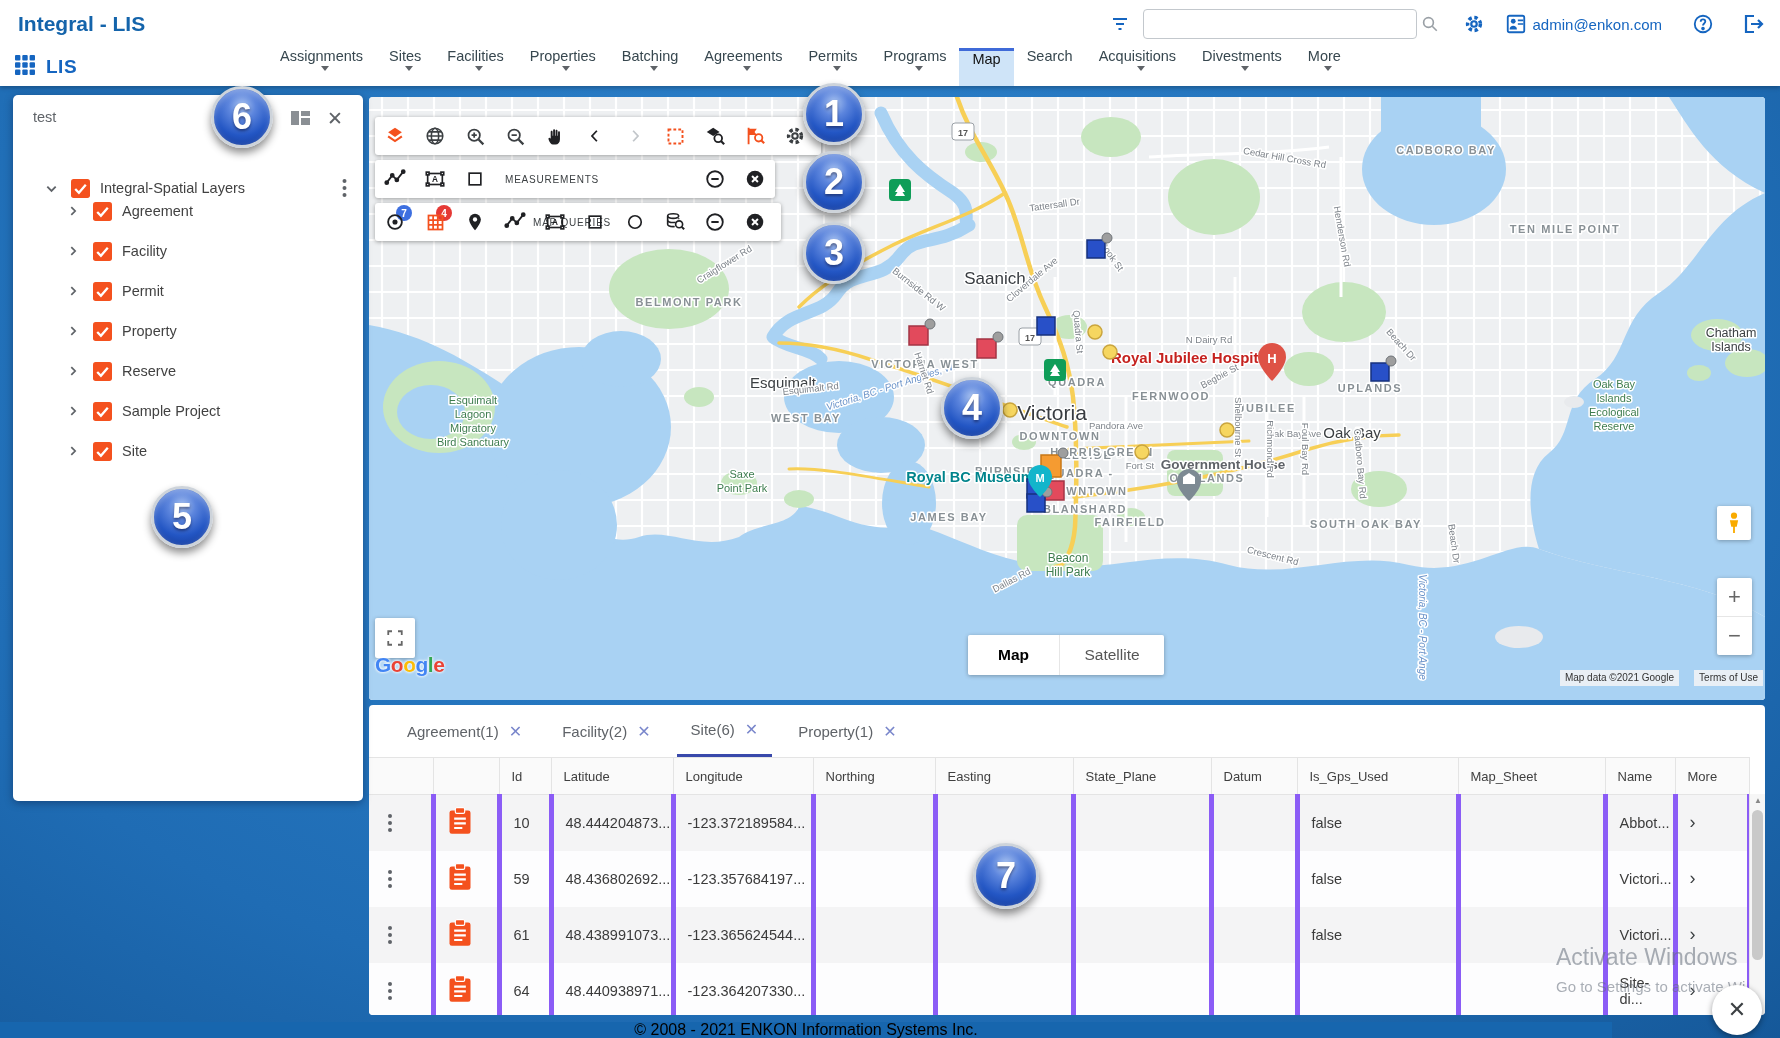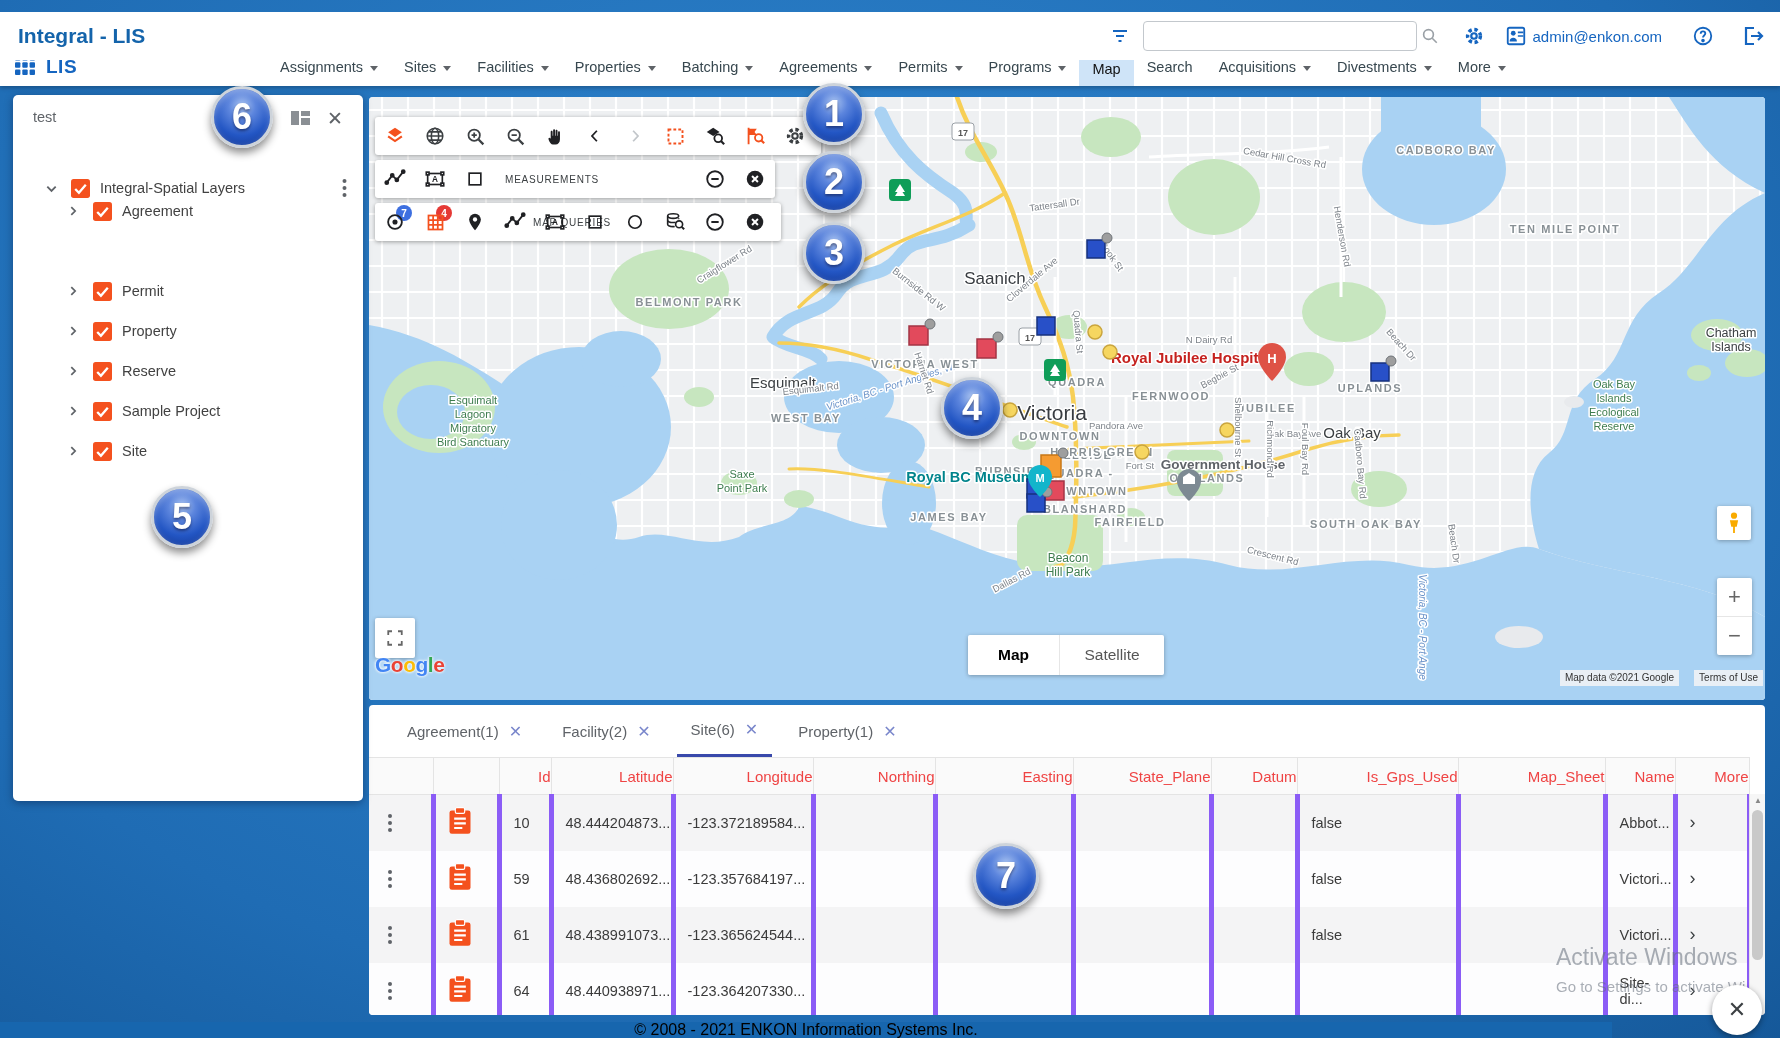--- a/index.html
+++ b/index.html
@@ -2,35 +2,35 @@
 <html><head>
 <meta charset="utf-8">
 <style>
   * { margin:0; padding:0; box-sizing:border-box; }
   html,body { width:1780px; height:1038px; overflow:hidden;
     font-family:"Liberation Sans","DejaVu Sans",sans-serif; }
   body { position:relative;
     background:radial-gradient(120% 140% at 45% 35%, #2f86d0 0%, #1f6cb4 45%, #0e4a86 80%, #0a3b6e 100%); }
 
   
-  .tophdr { position:absolute; left:0; top:12px; width:1780px; height:48px; background:#fff; z-index:20;padding-left:8px; }
+  .tophdr { position:absolute; left:0; top:0; width:1780px; height:48px; background:#fff; z-index:20;padding-left:8px; }
   .app-title { position:absolute; left:18px; top:0; line-height:48px; font-size:21px; font-weight:700; color:#1464ab; }
   .hdr-right { position:absolute; right:0; top:0; height:48px; display:flex; align-items:center; }
   .hdr-ic { width:26px; height:26px; display:flex; align-items:center; justify-content:center; cursor:pointer; }
   .searchbox { width:274px; height:30px; border:1px solid #c3c8cd; border-radius:4px; background:#fff;
     font-size:14px; padding:0 8px; color:#333; outline:none; }
   .email { color:#1565c0; font-size:15px; margin:0 6px 0 4px; }
 
   
   .navbar { position:absolute; left:0; top:48px; width:1780px; height:38px; background:#fff;
     box-shadow:0 2px 4px rgba(0,0,0,.25); z-index:19; display:flex; align-items:stretch; }
   .brand { display:flex; align-items:center; margin-left:14px; }
   .brand-txt { color:#1565c0; font-size:19px; font-weight:700; margin-left:10px; letter-spacing:.5px; }
   .navitems { display:flex; margin-left:190px; }
-  .nav-item { display:flex; align-items:center; padding:0 13px; font-size:14.5px; color:#37474f; cursor:pointer; white-space:nowrap; }
+  .nav-item { display:flex; align-items:center; padding:0 13px; font-size:14.5px; color:#37474f; cursor:pointer; white-space:nowrap;flex-direction:column; }
   .nav-item.active { background:#cfe4f8; border-top:3px solid #3f6ad8; color:#111; }
   .caret { width:0; height:0; border-left:4.5px solid transparent; border-right:4.5px solid transparent;
     border-top:5px solid #5f6368; margin-left:7px; margin-top:2px; }
 
   
   .sidebar { position:absolute; left:13px; top:95px; width:350px; height:706px; background:#fff;
     border-radius:5px; box-shadow:0 2px 8px rgba(0,0,30,.35); z-index:10; }
   .sb-head { position:relative; height:52px; }
   .sb-search { position:absolute; left:20px; top:14px; width:240px; border:none; outline:none;
     font-size:14.5px; color:#5f6368; }
@@ -93,21 +93,21 @@
   
   .tablepanel { position:absolute; left:369px; top:705px; width:1396px; height:310px; background:#fff;
     border-radius:4px; overflow:hidden; z-index:6; }
   .tabsrow { height:52px; display:flex; align-items:center; padding-left:16px;margin-left:8px; }
   .tab { display:flex; align-items:center; height:52px; padding:0 14px; margin-right:12px; cursor:pointer;
     font-size:15px; color:#5f6368; }
   .tab .x { color:#7986cb; font-size:16px; margin-left:10px; font-weight:700; cursor:pointer; }
   .tab.active { border-bottom:3px solid #3949ab; }
   table.grid { border-collapse:collapse; table-layout:fixed; width:1380px; }
   table.grid th { height:37px; background:#fafafa; border:1px solid #e4e4e4; border-left:none;
-    font-size:15px; color:#ef4444; font-weight:400; text-align:right; padding-left:12px; }
+    font-size:13px; color:#404040; font-weight:400; text-align:left; padding-left:12px; }
   table.grid td { height:56px; border-right:5px solid #8b5cf6; font-size:14.5px; color:#3b3b3b; padding-left:12px; }
   tr.r-odd td { background:#f4f4f5; } tr.r-even td { background:#fdfdfe; }
   .dots3 { display:flex; flex-direction:column; gap:3px; align-items:center; width:18px; cursor:pointer; }
   .dots3 i { width:4px; height:4px; border-radius:50%; background:#5f6368; }
   .morechev { font-size:18px; color:#3c4043; cursor:pointer; }
   .tscroll { position:absolute; right:0; top:89px; width:16px; height:221px; background:#f6f6f6; border-left:1px solid #e4e4e4; }
   .tscroll .arr { position:absolute; left:0; width:16px; height:14px; font-size:8px; color:#888; text-align:center; line-height:14px; cursor:pointer; }
   .tscroll .thumb { position:absolute; left:2px; top:16px; width:11px; height:150px; background:#c9c9c9; border-radius:6px; cursor:pointer; }
 
   
@@ -284,20 +284,32 @@
     <span class="tw" style="margin-left:50px">
         <svg width="12" height="12" viewBox="0 0 14 14" fill="none" stroke="#5f6368" stroke-width="2">
           <path d="M5 2.5 9.5 7 5 11.5"></path>
         </svg>
       </span>
     <span class="chk"><svg width="19" height="19" viewBox="0 0 18 18">
           <rect width="18" height="18" rx="2.5" fill="#f4511e"></rect>
           <path d="M4 9.5 7.5 13 14 5.5" fill="none" stroke="#fff" stroke-width="2.2"></path>
         </svg></span>
     <span class="lbl">Agreement</span>
+  </div>
+  <div class="tree-row" style="top:139px">
+    <span class="tw" style="margin-left:50px">
+        <svg width="12" height="12" viewBox="0 0 14 14" fill="none" stroke="#5f6368" stroke-width="2">
+          <path d="M5 2.5 9.5 7 5 11.5"></path>
+        </svg>
+      </span>
+    <span class="chk"><svg width="19" height="19" viewBox="0 0 18 18">
+          <rect width="18" height="18" rx="2.5" fill="#f4511e"></rect>
+          <path d="M4 9.5 7.5 13 14 5.5" fill="none" stroke="#fff" stroke-width="2.2"></path>
+        </svg></span>
+    <span class="lbl">Facility</span>
   </div>
   <div class="tree-row" style="top:179px">
     <span class="tw" style="margin-left:50px">
         <svg width="12" height="12" viewBox="0 0 14 14" fill="none" stroke="#5f6368" stroke-width="2">
           <path d="M5 2.5 9.5 7 5 11.5"></path>
         </svg>
       </span>
     <span class="chk"><svg width="19" height="19" viewBox="0 0 18 18">
           <rect width="18" height="18" rx="2.5" fill="#f4511e"></rect>
           <path d="M4 9.5 7.5 13 14 5.5" fill="none" stroke="#fff" stroke-width="2.2"></path>

